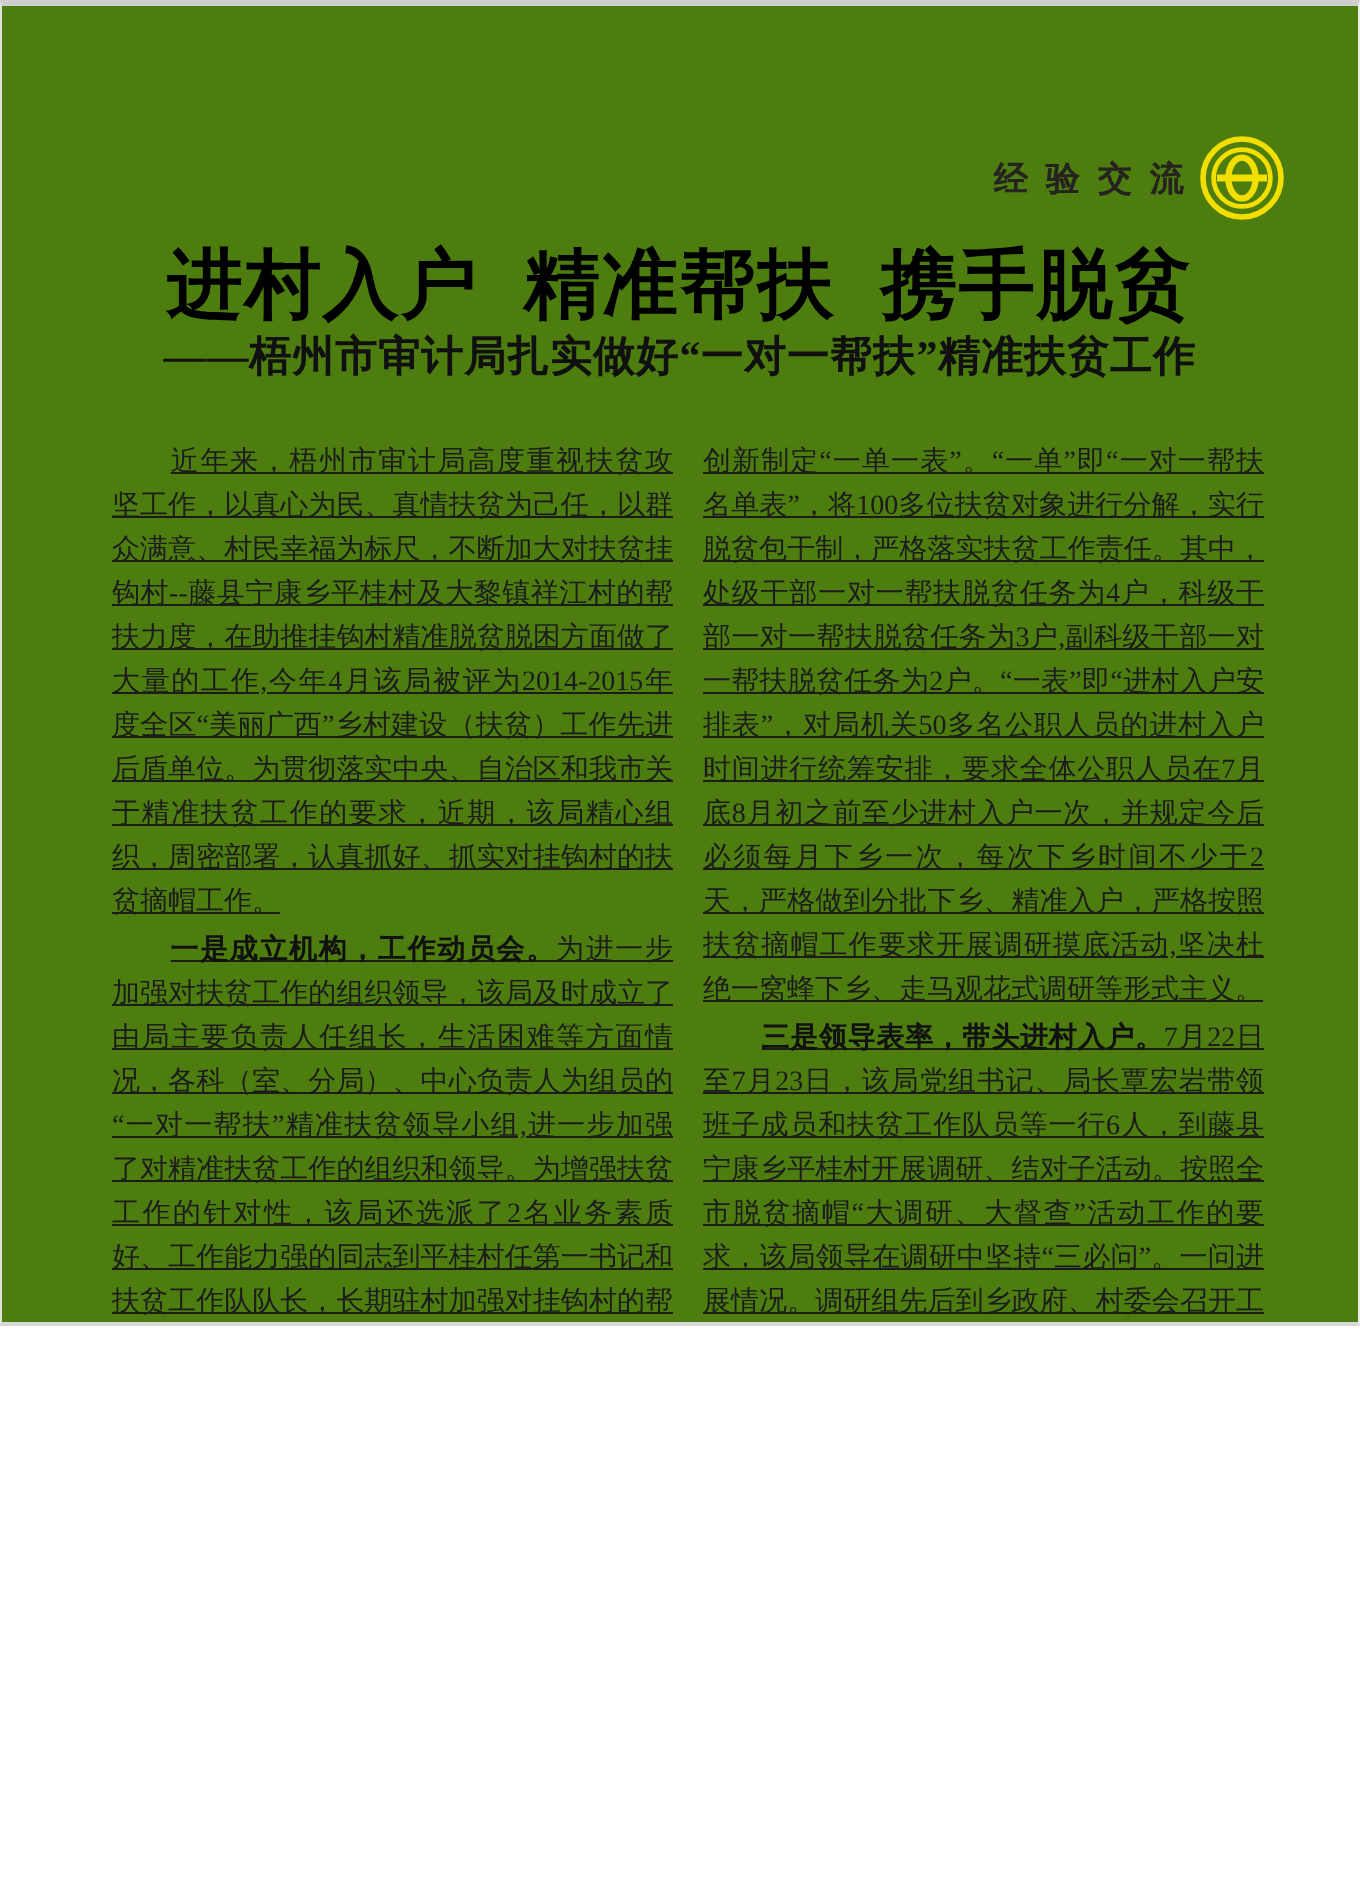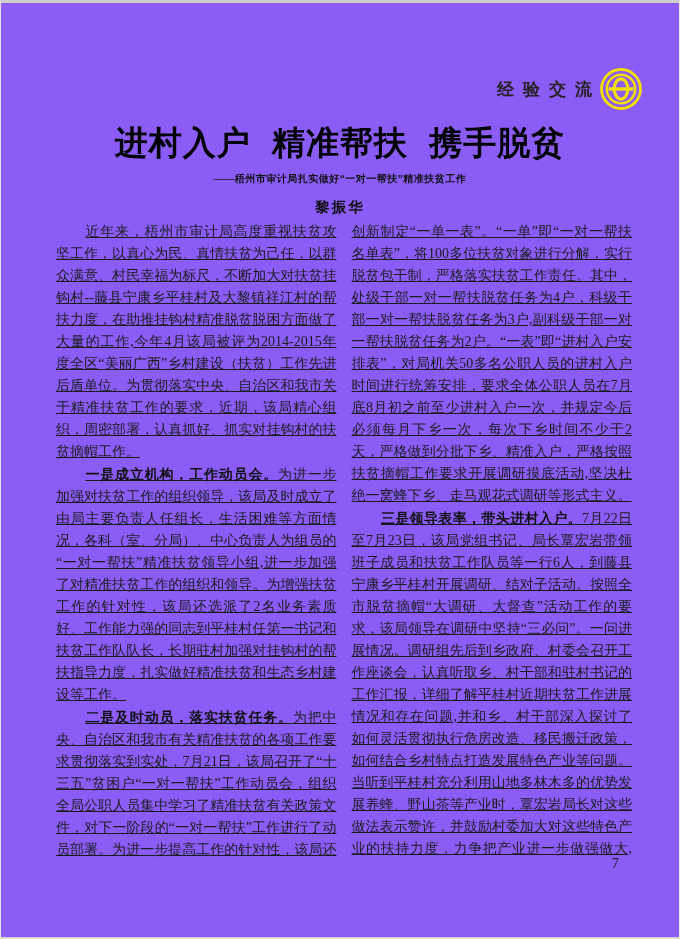--- a/index.html
+++ b/index.html
@@ -1,19 +1,19 @@
 <!DOCTYPE html>
 <html lang="zh"><head>
 <meta charset="utf-8">
 <style>
   html,body{margin:0;padding:0;background:#ffffff;}
   .page{
     position:relative;
-    width:680px;height:939px;
-    background:#8b5cf6;
+    width:680px;height:663px;
+    background:#4d7c0f;
     box-sizing:border-box;
     border-top:3px solid #cfcfcf;
     border-left:1px solid #e2e2e2;
     border-right:1px solid #ececec;
     border-bottom:2px solid #d8d8d8;
     overflow:hidden;
     font-family:"Liberation Serif","DejaVu Serif",serif;
     color:#1c1c1c;
   }
   .masthead{
@@ -21,26 +21,26 @@
     display:flex;align-items:center;
   }
   .masthead-label{
     font-family:"Liberation Serif","DejaVu Serif",serif;
     font-weight:bold;font-size:17px;letter-spacing:9px;
     color:#262220;white-space:nowrap;
   }
   .masthead-logo{width:44px;height:44px;flex:0 0 auto;margin-left:-2px;}
   .title-block{position:absolute;top:122px;left:0;right:0;text-align:center;}
   .article-title{
-    margin:0;font-size:33px;font-weight:bold;color:#000;
+    margin:0;font-size:38px;font-weight:bold;color:#000;
     letter-spacing:1px;word-spacing:12px;line-height:36px;
     font-family:"Liberation Serif","DejaVu Serif",serif;
   }
   .article-subtitle{
-    margin:8px 0 0 0;font-size:10px;font-weight:bold;color:#101010;
+    margin:8px 0 0 0;font-size:21px;font-weight:bold;color:#101010;
     letter-spacing:0.5px;line-height:19px;
   }
   .article-author{
     margin:10px 0 0 0;font-size:14.5px;font-weight:bold;color:#101010;
     letter-spacing:2px;line-height:18px;
   }
   .article-body{
     position:absolute;top:218px;left:55px;width:576px;height:656px;
     column-count:2;column-gap:15px;column-fill:auto;
     font-size:14px;line-height:22px;
@@ -71,21 +71,20 @@
           <ellipse cx="22" cy="22" rx="6.8" ry="10.2" stroke-width="3.2"></ellipse>
           <line x1="9.5" y1="22" x2="34.5" y2="22" stroke-width="3.4"></line>
         </g>
       </svg>
     </span>
   </div>
 
   <div class="title-block">
     <h1 class="article-title">进村入户 精准帮扶 携手脱贫</h1>
     <p class="article-subtitle">——梧州市审计局扎实做好“一对一帮扶”精准扶贫工作</p>
-    <p class="article-author">黎振华</p>
   </div>
 
   <div class="article-body">
     <p><span>近年来，梧州市审计局高度重视扶贫攻坚工作，以真心为民、真情扶贫为己任，以群众满意、村民幸福为标尺，不断加大对扶贫挂钩村--藤县宁康乡平桂村及大黎镇祥江村的帮扶力度，在助推挂钩村精准脱贫脱困方面做了大量的工作,今年4月该局被评为2014-2015年度全区“美丽广西”乡村建设（扶贫）工作先进后盾单位。为贯彻落实中央、自治区和我市关于精准扶贫工作的要求，近期，该局精心组织，周密部署，认真抓好、抓实对挂钩村的扶贫摘帽工作。</span></p>
     <p><span class="para-lead">一是成立机构，工作动员会。</span><span>为进一步加强对扶贫工作的组织领导，该局及时成立了由局主要负责人任组长，生活困难等方面情况，各科（室、分局）、中心负责人为组员的“一对一帮扶”精准扶贫领导小组,进一步加强了对精准扶贫工作的组织和领导。为增强扶贫工作的针对性，该局还选派了2名业务素质好、工作能力强的同志到平桂村任第一书记和扶贫工作队队长，长期驻村加强对挂钩村的帮扶指导力度，扎实做好精准扶贫和生态乡村建设等工作。</span></p>
     <p><span class="para-lead">二是及时动员，落实扶贫任务。</span><span>为把中央、自治区和我市有关精准扶贫的各项工作要求贯彻落实到实处，7月21日，该局召开了“十三五”贫困户“一对一帮扶”工作动员会，组织全局公职人员集中学习了精准扶贫有关政策文件，对下一阶段的“一对一帮扶”工作进行了动员部署。为进一步提高工作的针对性，该局还创新制定“一单一表”。“一单”即“一对一帮扶名单表”，将100多位扶贫对象进行分解，实行脱贫包干制，严格落实扶贫工作责任。其中，处级干部一对一帮扶脱贫任务为4户，科级干部一对一帮扶脱贫任务为3户,副科级干部一对一帮扶脱贫任务为2户。“一表”即“进村入户安排表”，对局机关50多名公职人员的进村入户时间进行统筹安排，要求全体公职人员在7月底8月初之前至少进村入户一次，并规定今后必须每月下乡一次，每次下乡时间不少于2天，严格做到分批下乡、精准入户，严格按照扶贫摘帽工作要求开展调研摸底活动,坚决杜绝一窝蜂下乡、走马观花式调研等形式主义。</span></p>
     <p><span class="para-lead">三是领导表率，带头进村入户。</span><span>7月22日至7月23日，该局党组书记、局长覃宏岩带领班子成员和扶贫工作队员等一行6人，到藤县宁康乡平桂村开展调研、结对子活动。按照全市脱贫摘帽“大调研、大督查”活动工作的要求，该局领导在调研中坚持“三必问”。一问进展情况。调研组先后到乡政府、村委会召开工作座谈会，认真听取乡、村干部和驻村书记的工作汇报，详细了解平桂村近期扶贫工作进展情况和存在问题,并和乡、村干部深入探讨了如何灵活贯彻执行危房改造、移民搬迁政策，如何结合乡村特点打造发展特色产业等问题。当听到平桂村充分利用山地多林木多的优势发展养蜂、野山茶等产业时，覃宏岩局长对这些做法表示赞许，并鼓励村委加大对这些特色产业的扶持力度，力争把产业进一步做强做大,带动更多的村民共同致富。经充分探讨协商，平桂村委采纳了调研组的建议，初步落实了将野山茶种植规模从现在的300亩扩大到800亩，并计划成立养蜂专业户合作社进一步扩大养蜂产业等事项。二问村委和驻村书记扶贫台账建档立卡以及精准扶贫、精准脱贫等工作落实情况。在听取了村委和驻村书记的报告后，调研组与村委和驻村书记梳理了此次精准扶贫的工作难点，并集中探讨了解决问题的方案对策。为进一步做好下一步的扶贫工作，覃宏岩局长向村委和驻村书记提出了四点工作要求：一要及时摸清贫困户的基本情况,具体包括家庭状况、房屋林地、收入来源、子女就业就学以及有无电视、有无网络、有无参保等方面情况。二要尽快完善贫困户档案和入户联系卡，配置好专业的档案柜，做到一户一本台账，一户一个脱贫计划，一户一套扶贫措施：三要创新扶贫工作方式方法，以有利于构建和谐社会、有利于促进经济发展、有利于提高群众生活水平为原则，创新做好危房改造、移民搬迁等工作；四要发展壮大村级集体经济，鼓励村民通过土地合作、劳务合作和技术合作等形式，建立各种专业合作社，进一步发展种植业、养殖业、加工业等特色产业。三问扶贫对象生活情况。为深入了解扶贫对象的生活情况，该局领导干部分别到各自挂钩的帮扶对象家中，对照贫困户“八有一超”、贫困村“十一有一低于”以及贫困县“九有一低于”脱贫摘帽指标，详细了解了贫困户的家庭生活、收入来源、生活困难等方面情况，</span></p>
   </div>
 
   <div class="page-number">7</div>

